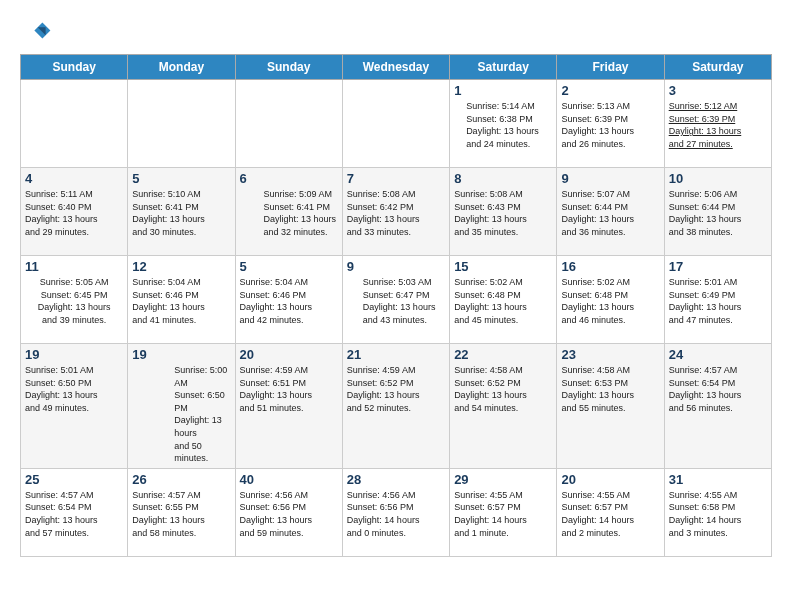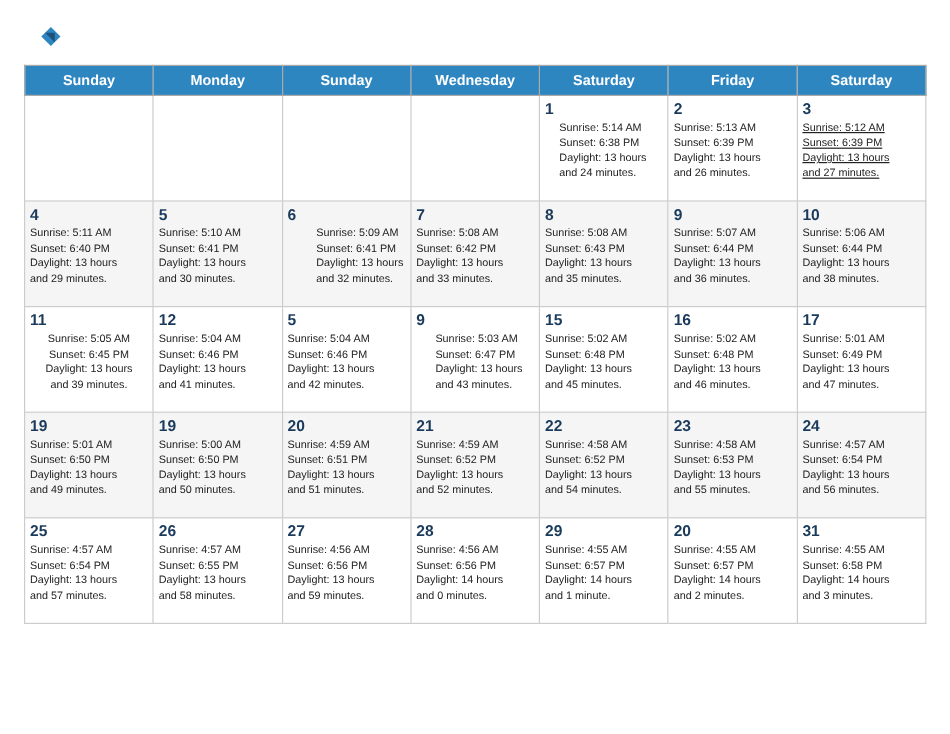--- a/index.html
+++ b/index.html
@@ -259,21 +259,21 @@
         <tr>
           <td>
             <span class="day-num">19</span>
             <div class="day-info" style="white-space: pre-line;">Sunrise: 5:01 AM
 Sunset: 6:50 PM
 Daylight: 13 hours
 and 49 minutes.</div>
           </td>
           <td>
             <span class="day-num">19</span>
-            <div class="day-info" style="white-space: pre-line;">Sunrise: 5:00 AM
+            <div class="day-info" style="white-space: pre-line; margin-left: 42px;">Sunrise: 5:00 AM
 Sunset: 6:50 PM
 Daylight: 13 hours
 and 50 minutes.</div>
           </td>
           <td>
             <span class="day-num">20</span>
             <div class="day-info" style="white-space: pre-line;">Sunrise: 4:59 AM
 Sunset: 6:51 PM
 Daylight: 13 hours
 and 51 minutes.</div>
@@ -316,21 +316,21 @@
 and 57 minutes.</div>
           </td>
           <td>
             <span class="day-num">26</span>
             <div class="day-info" style="white-space: pre-line;">Sunrise: 4:57 AM
 Sunset: 6:55 PM
 Daylight: 13 hours
 and 58 minutes.</div>
           </td>
           <td>
-            <span class="day-num">27</span>
+            <span class="day-num">40</span>
             <div class="day-info" style="white-space: pre-line;">Sunrise: 4:56 AM
 Sunset: 6:56 PM
 Daylight: 13 hours
 and 59 minutes.</div>
           </td>
           <td>
             <span class="day-num">28</span>
             <div class="day-info" style="white-space: pre-line;">Sunrise: 4:56 AM
 Sunset: 6:56 PM
 Daylight: 14 hours

